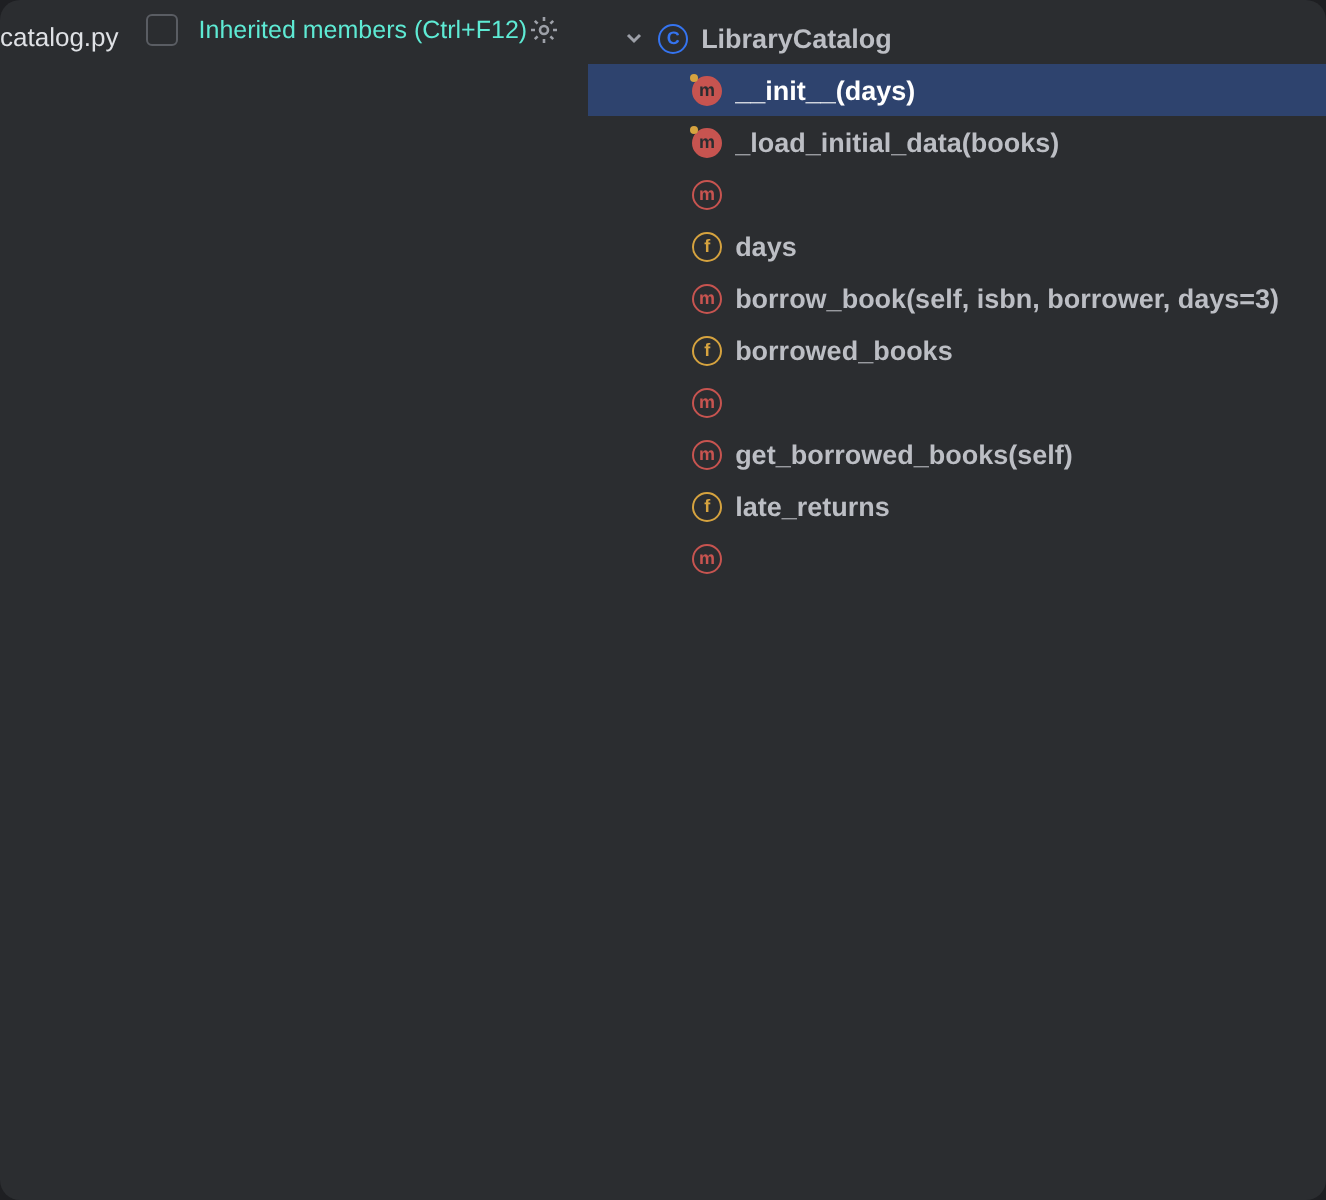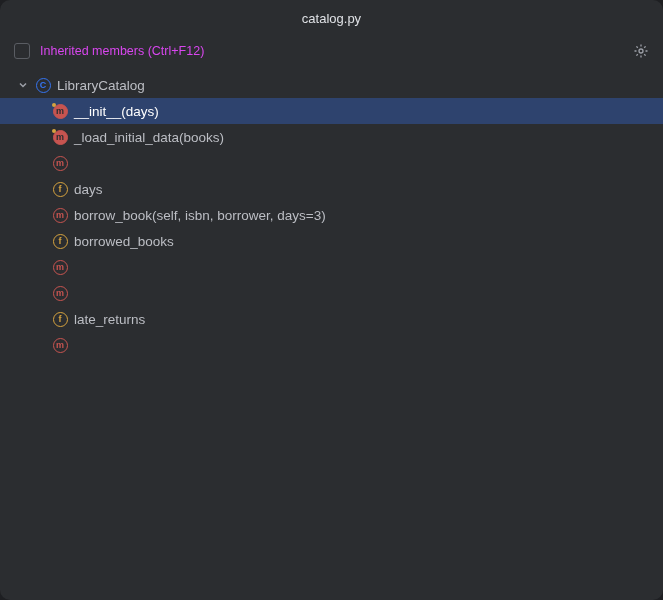--- a/index.html
+++ b/index.html
@@ -11,38 +11,38 @@
   width: 663px;
   height: 600px;
   overflow: hidden;
 }
 .window {
   width: 663px;
   height: 600px;
   background: #2b2d30;
   border-radius: 10px;
   display: flex;
-  flex-direction: column;
+  flex-direction: row;
   overflow: hidden;
 }
 .titlebar {
   height: 36px;
   display: flex;
   align-items: center;
   justify-content: center;
   color: #dfe1e5;
   font-size: 13px;
 }
 .toolbar {
   height: 30px;
   padding: 0 14px;
   display: flex;
   align-items: center;
   justify-content: space-between;
-  color: #d946ef;
+  color: #5eead4;
   font-size: 12.5px;
 }
 .toolbar-left { display: flex; align-items: center; gap: 10px; }
 .checkbox {
   width: 16px; height: 16px;
   border: 1.5px solid #5a5d63;
   border-radius: 3px;
   background: transparent;
 }
 .gear {
@@ -98,21 +98,21 @@
   width: 15px; height: 15px;
 }
 .ic-filled::after {
   content: '';
   position: absolute;
   top: -2px; left: -2px;
   width: 4px; height: 4px;
   background: #d6a33f;
   border-radius: 50%;
 }
-.label { white-space: nowrap; }
+.label { white-space: nowrap; font-weight: bold; }
 </style>
 </head>
 <body>
 
 <div class="window">
 
   <div class="titlebar">
     <span>catalog.py</span>
   </div>
 
@@ -181,20 +181,21 @@
         </div>
         <div class="row child">
           <span class="icon-wrap">
             <span class="icon-circle ic-method">m</span>
           </span>
         </div>
         <div class="row child">
           <span class="icon-wrap">
             <span class="icon-circle ic-method">m</span>
           </span>
+          <span class="label">get_borrowed_books(self)</span>
         </div>
         <div class="row child">
           <span class="icon-wrap">
             <span class="icon-circle ic-field">f</span>
           </span>
           <span class="label">late_returns</span>
         </div>
         <div class="row child">
           <span class="icon-wrap">
             <span class="icon-circle ic-method">m</span>

